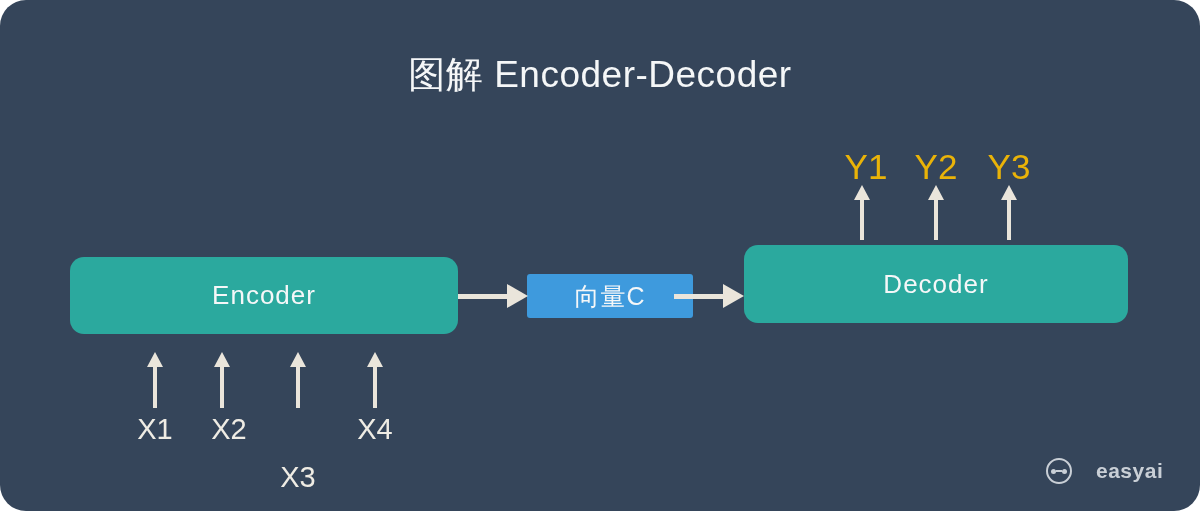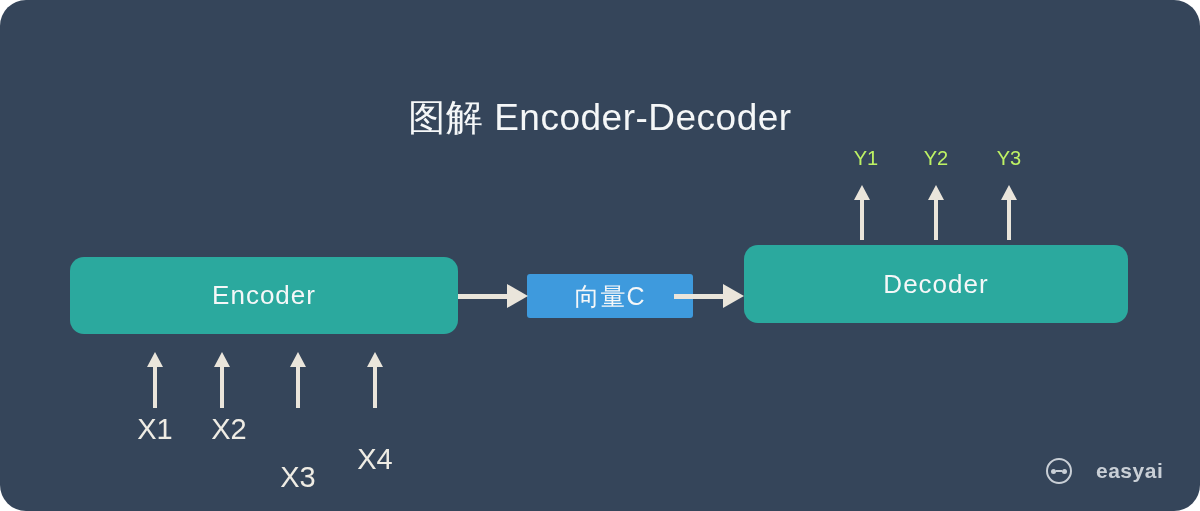--- a/index.html
+++ b/index.html
@@ -23,21 +23,20 @@
     background:var(--background);
     border-radius:26px;
     overflow:hidden;
   }
   .title{
     position:absolute;top:50px;left:0;width:100%;
     text-align:center;
     font-size:37px;font-weight:400;
     color:var(--text-light);
     letter-spacing:0.5px;
-    margin-top:43px;
   }
   .box{
     position:absolute;
     display:flex;align-items:center;justify-content:center;
     color:var(--text-light);
   }
   .box.teal{background:var(--box-teal);border-radius:14px;font-size:26px;letter-spacing:1px;}
   .box.blue{background:var(--box-blue);border-radius:3px;font-size:25px;font-weight:500;letter-spacing:1px;}
   #encoder-box{left:70px;top:257px;width:388px;height:77px;}
   #vector-box{left:527px;top:274px;width:166px;height:44px;}
@@ -71,21 +70,21 @@
   .up-arrow.input{top:352px;}
   .up-arrow.input .shaft{height:41px;}
   .up-arrow.output{top:185px;}
   .up-arrow.output .shaft{height:40px;}
 
   .io-label{
     position:absolute;width:70px;text-align:center;
     color:var(--label-cream);
   }
   .io-label.input{top:413px;font-size:29px;}
-  .io-label.output{top:147px;font-size:20px;color:#bef264;}
+  .io-label.output{top:147px;font-size:35px;color:#eab308;}
 
   .logo{
     position:absolute;left:1046px;top:458px;
     display:flex;align-items:center;gap:24px;
   }
   .logo-icon{
     width:26px;height:26px;border:2px solid var(--logo-gray);
     border-radius:50%;
     display:flex;align-items:center;justify-content:center;
   }
@@ -152,21 +151,21 @@
     <div class="shaft"></div>
   </div>
   <div class="up-arrow input" style="left:367px;">
     <div class="head"></div>
     <div class="shaft"></div>
   </div>
 
   <div class="io-label input" style="left:120px;">X1</div>
   <div class="io-label input" style="left:194px;">X2</div>
   <div class="io-label input" style="left:263px;margin-top:48px;">X3</div>
-  <div class="io-label input" style="left:340px;margin-top:30px;">X4</div>
+  <div class="io-label input" style="left:340px;">X4</div>
 
   <div class="logo">
     <div class="logo-icon">
       <div class="eyes">
         <div class="dot"></div>
         <div class="bridge"></div>
         <div class="dot"></div>
       </div>
     </div>
     <span class="logo-text">easyai</span>

